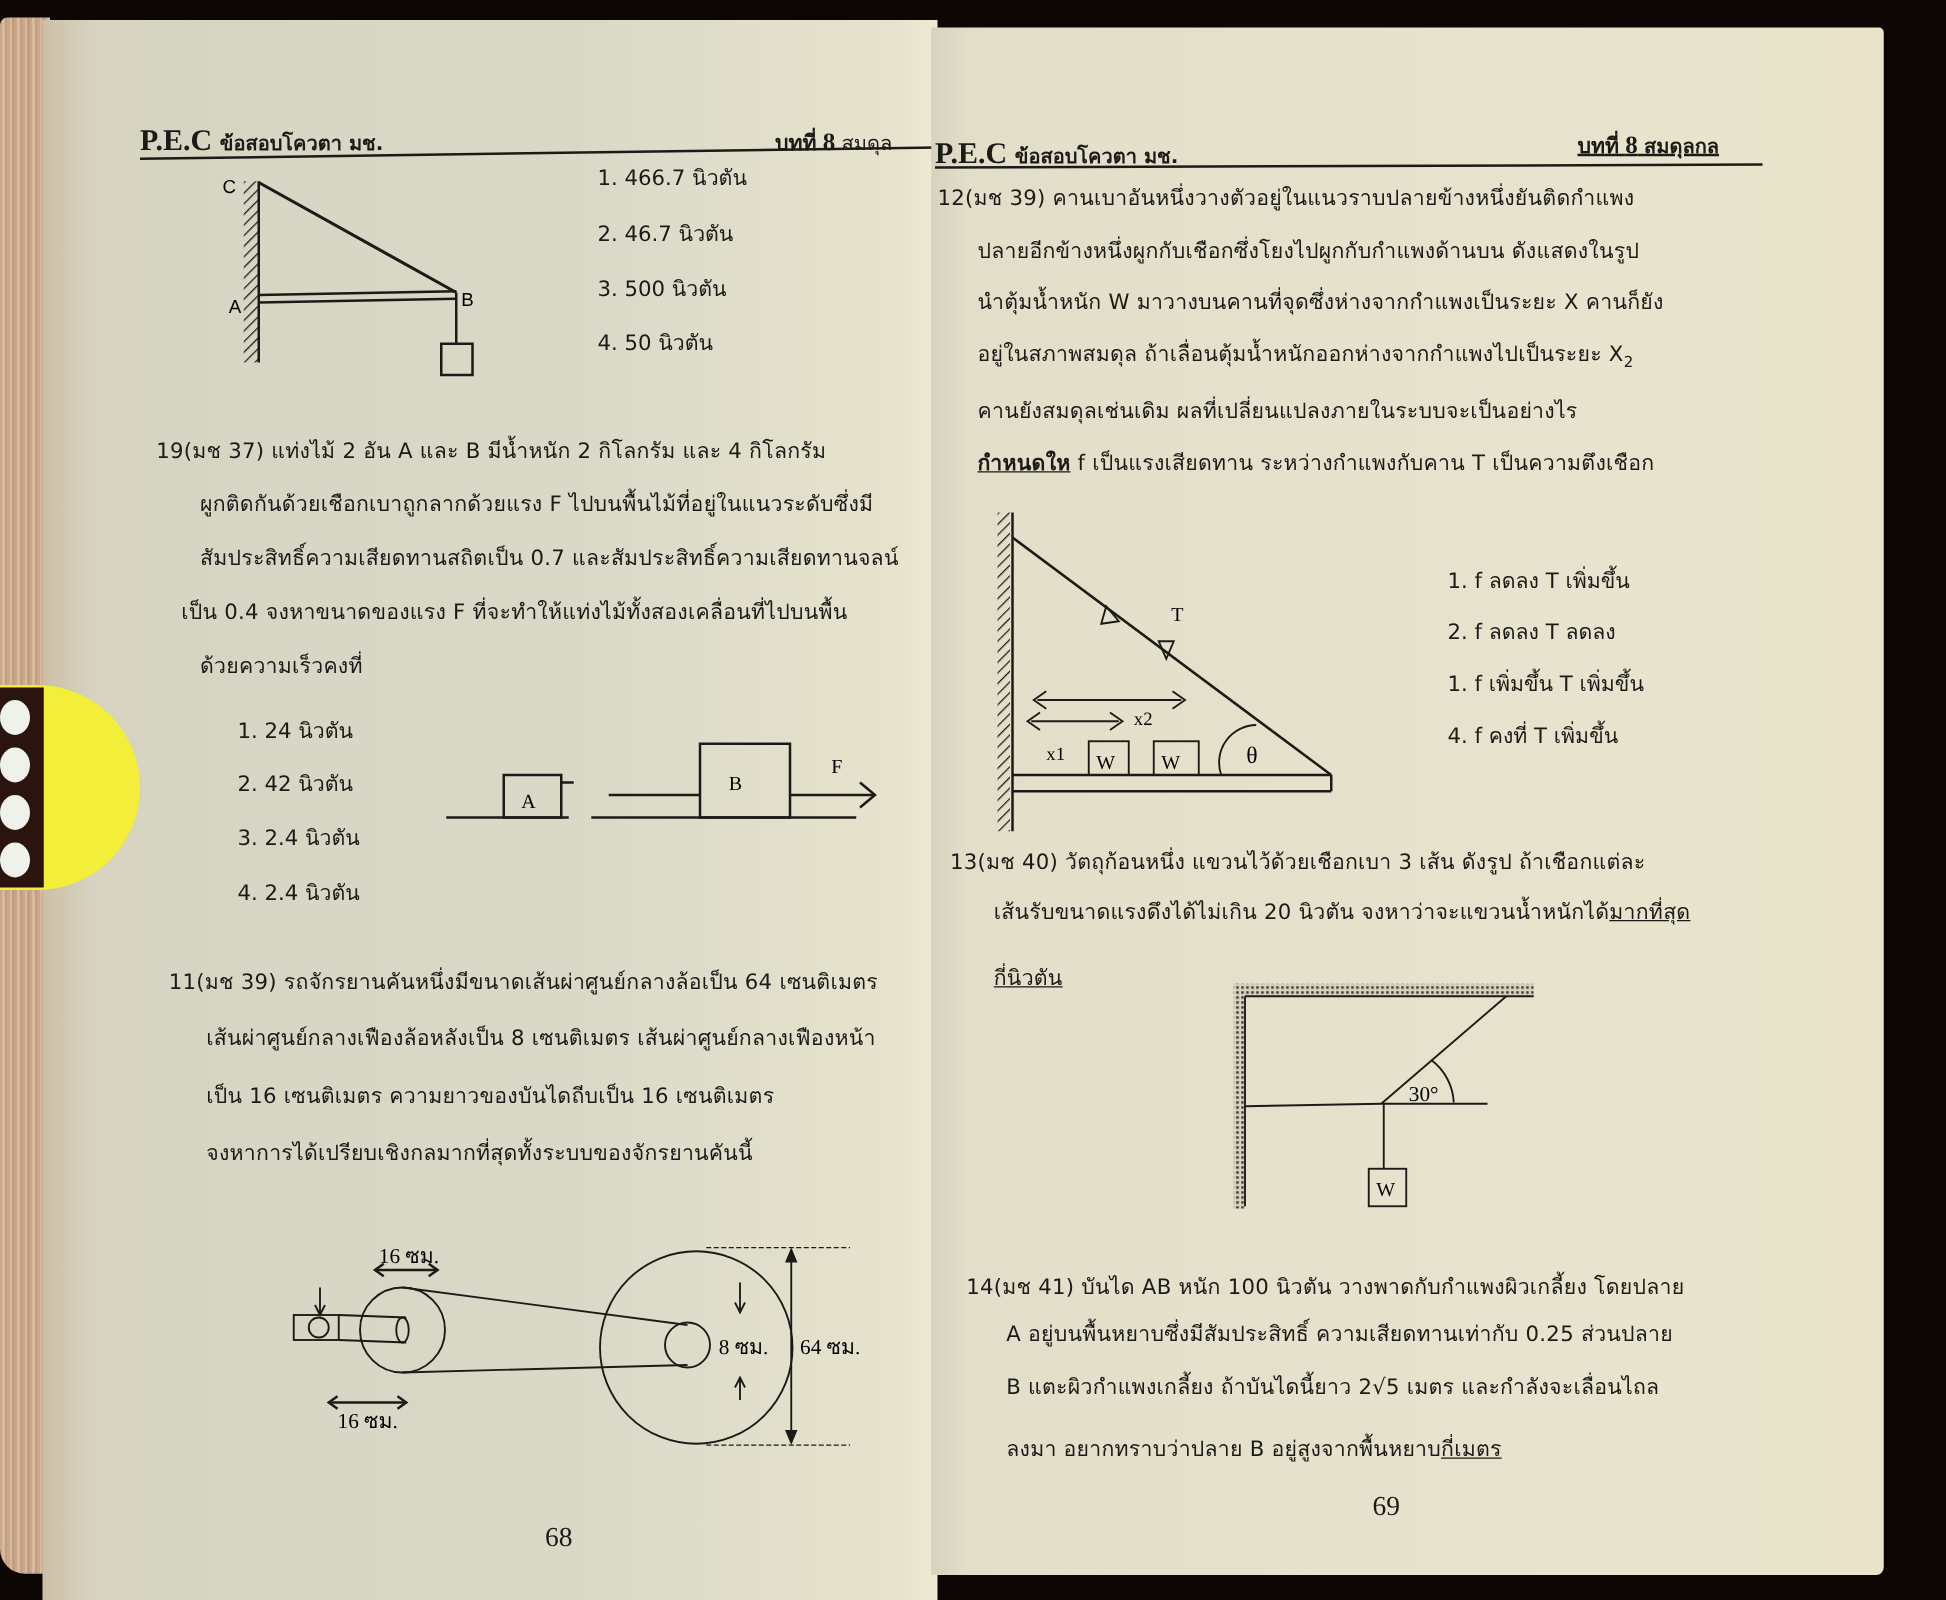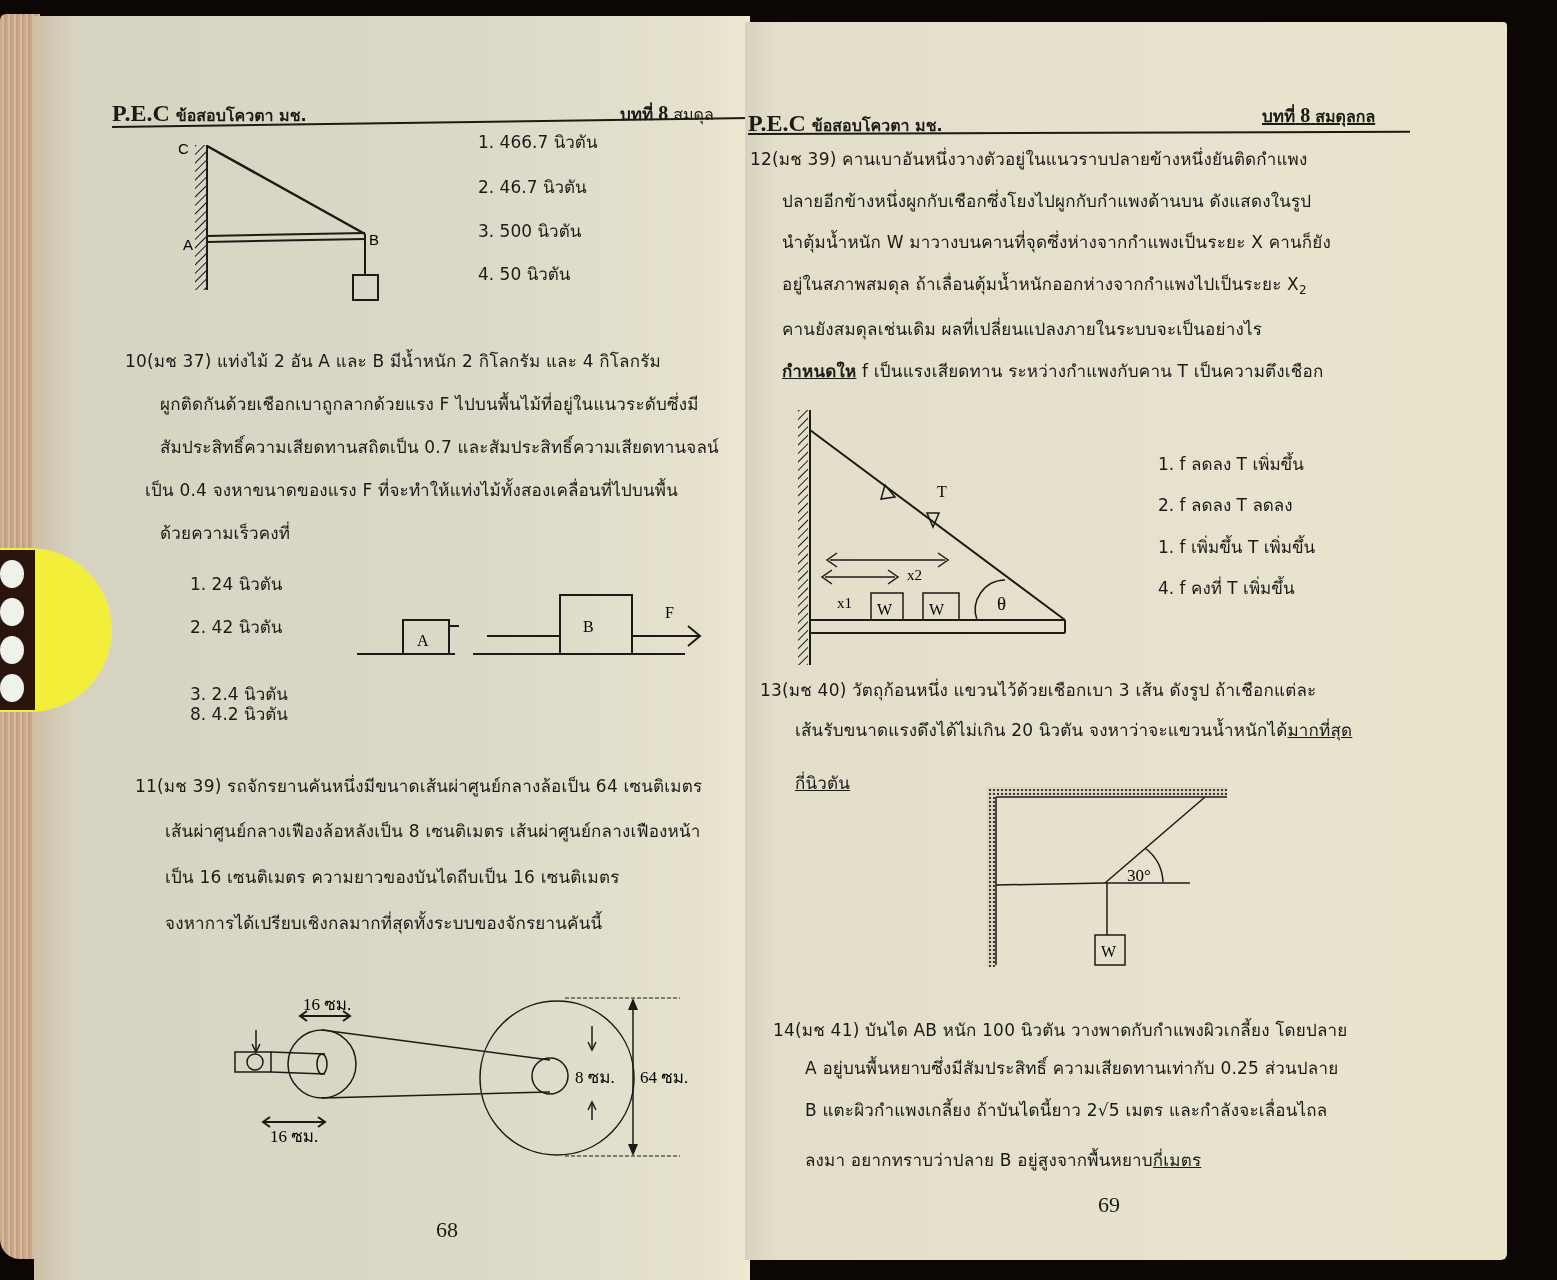--- a/index.html
+++ b/index.html
@@ -62,30 +62,30 @@
   <text x="3" y="14" font-size="15" font-family="Liberation Sans, sans-serif">C</text>
   <text x="8" y="110" font-size="15" font-family="Liberation Sans, sans-serif">A</text>
   <text x="194" y="105" font-size="15" font-family="Liberation Sans, sans-serif">B</text>
 </svg>
 
 <div class="opt" style="left:478px;top:128px;">1. 466.7 นิวตัน</div>
 <div class="opt" style="left:478px;top:173px;">2. 46.7 นิวตัน</div>
 <div class="opt" style="left:478px;top:217px;">3. 500 นิวตัน</div>
 <div class="opt" style="left:478px;top:260px;">4. 50 นิวตัน</div>
 
-<div class="txt" style="left:125px;top:353px;">10(มช 37)  แท่งไม้ 2 อัน A และ B มีน้ำหนัก 2 กิโลกรัม และ 4 กิโลกรัม</div>
+<div class="txt" style="left:125px;top:353px;">19(มช 37)  แท่งไม้ 2 อัน A และ B มีน้ำหนัก 2 กิโลกรัม และ 4 กิโลกรัม</div>
 <div class="txt" style="left:160px;top:396px;">ผูกติดกันด้วยเชือกเบาถูกลากด้วยแรง F ไปบนพื้นไม้ที่อยู่ในแนวระดับซึ่งมี</div>
 <div class="txt" style="left:160px;top:439px;">สัมประสิทธิ์ความเสียดทานสถิตเป็น 0.7 และสัมประสิทธิ์ความเสียดทานจลน์</div>
 <div class="txt" style="left:145px;top:482px;">เป็น 0.4    จงหาขนาดของแรง F ที่จะทำให้แท่งไม้ทั้งสองเคลื่อนที่ไปบนพื้น</div>
 <div class="txt" style="left:160px;top:525px;">ด้วยความเร็วคงที่</div>
 
 <div class="opt" style="left:190px;top:570px;">1. 24 นิวตัน</div>
 <div class="opt" style="left:190px;top:613px;">2. 42 นิวตัน</div>
-<div class="opt" style="left:190px;top:656px;margin-top:24px;">3. 2.4 นิวตัน</div>
-<div class="opt" style="left:190px;top:700px;">8. 4.2 นิวตัน</div>
+<div class="opt" style="left:190px;top:656px;">3. 2.4 นิวตัน</div>
+<div class="opt" style="left:190px;top:700px;">4. 2.4 นิวตัน</div>
 
 <svg style="left:355px;top:590px;" width="360" height="70">
   <line x1="2" y1="64" x2="100" y2="64" stroke="#1b1a17" stroke-width="2"></line>
   <line x1="118" y1="64" x2="330" y2="64" stroke="#1b1a17" stroke-width="2"></line>
   <rect x="48" y="30" width="46" height="34" fill="none" stroke="#1b1a17" stroke-width="2"></rect>
   <line x1="94" y1="36" x2="104" y2="36" stroke="#1b1a17" stroke-width="2"></line>
   <line x1="132" y1="46" x2="205" y2="46" stroke="#1b1a17" stroke-width="2"></line>
   <rect x="205" y="5" width="72" height="59" fill="none" stroke="#1b1a17" stroke-width="2"></rect>
   <line x1="277" y1="46" x2="345" y2="46" stroke="#1b1a17" stroke-width="2"></line>
   <polyline points="333,36 345,46 333,56" fill="none" stroke="#1b1a17" stroke-width="2"></polyline>

